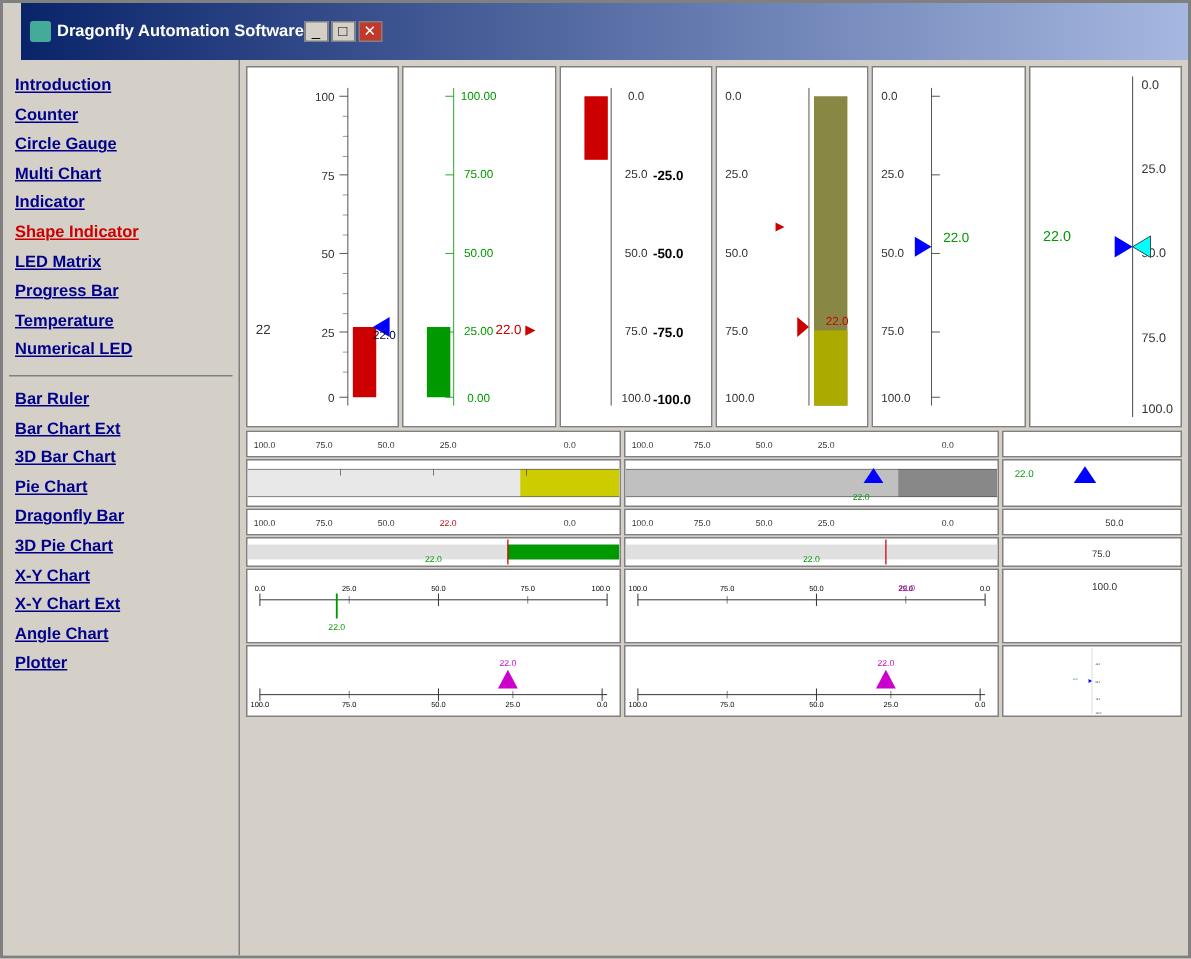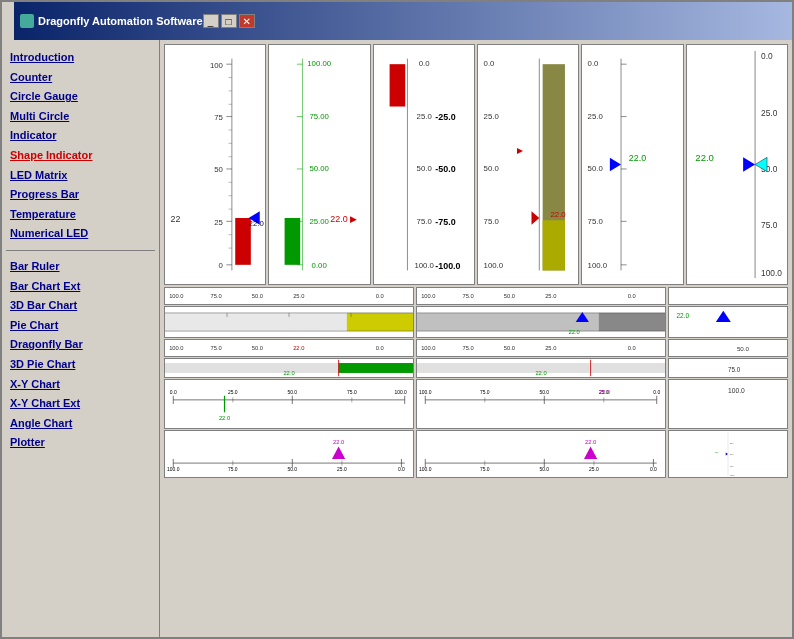--- a/index.html
+++ b/index.html
@@ -60,21 +60,21 @@
       <div class="title-btn close">✕</div>
     </div>
   </div>
 
   <div class="content">
 
     <div class="sidebar">
       <a>Introduction</a>
       <a>Counter</a>
       <a>Circle Gauge</a>
-      <a>Multi Circle</a>
+      <a>Multi Chart</a>
       <a>Indicator</a>
       <a style="color:#cc0000">Shape Indicator</a>
       <a>LED Matrix</a>
       <a>Progress Bar</a>
       <a>Temperature</a>
       <a>Numerical LED</a>
       <div class="section-divider"></div>
       <a>Bar Ruler</a>
       <a>Bar Chart Ext</a>
       <a>3D Bar Chart</a>

